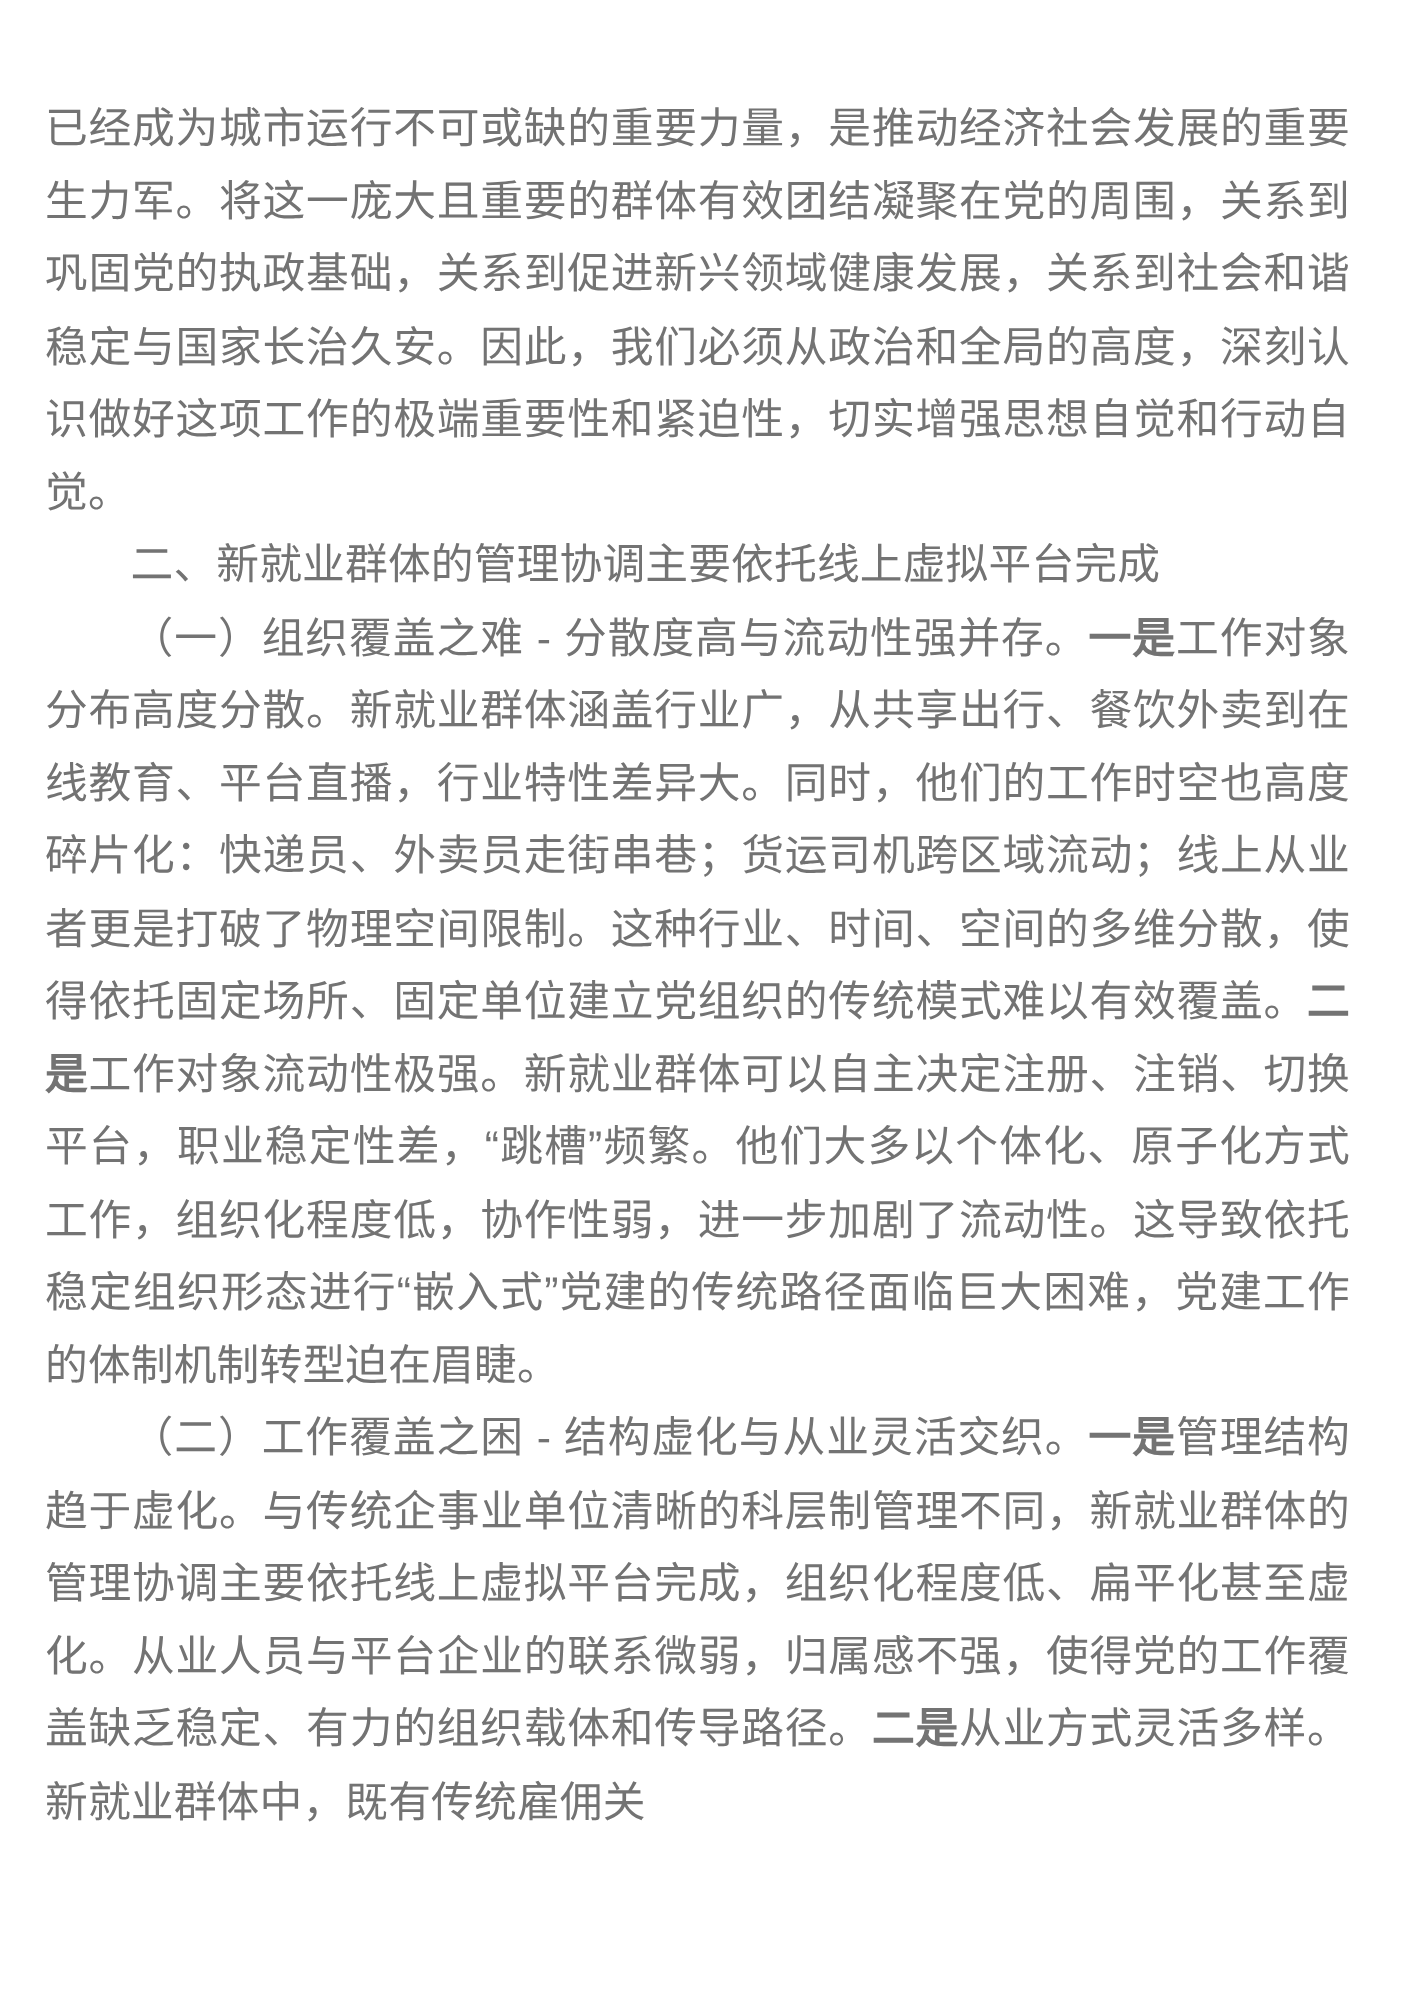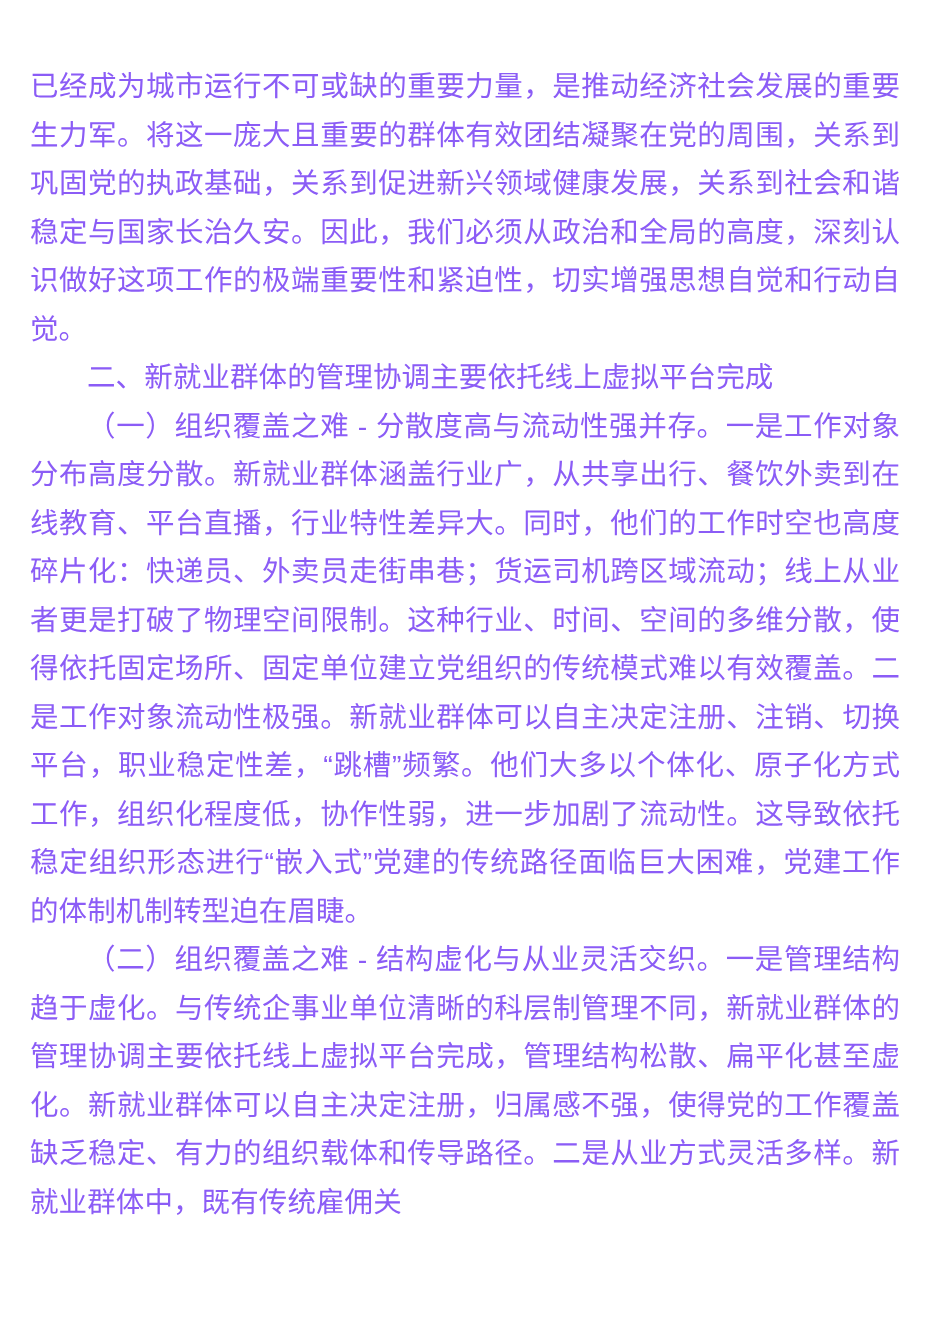--- a/index.html
+++ b/index.html
@@ -20,41 +20,41 @@
     position: absolute;
     left: 30px;
     top: 62px;
     width: 870px;
   }
   .para {
     margin: 0;
     font-family: "Liberation Sans", "DejaVu Sans", sans-serif;
     font-size: 28.5px;
     line-height: 48.5px;
-    color: #8b5cf6;
+    color: #737373;
     text-align: justify;
     text-justify: inter-character;
     letter-spacing: 0.1px;
     word-break: break-all;
     -webkit-font-smoothing: antialiased;
   }
   .para.indent {
     text-indent: 2em;
   }
   .para.cont {
     text-indent: 0;
   }
   .b {
-    font-weight: 400;
+    font-weight: 700;
   }
 </style>
 </head>
 <body>
 
 <div class="page">
   <div class="text-column">
 
   <p class="para cont"><span>已经成为城市运行不可或缺的重要力量，是推动经济社会发展的重要生力军。将这一庞大且重要的群体有效团结凝聚在党的周围，关系到巩固党的执政基础，关系到促进新兴领域健康发展，关系到社会和谐稳定与国家长治久安。因此，我们必须从政治和全局的高度，深刻认识做好这项工作的极端重要性和紧迫性，切实增强思想自觉和行动自觉。</span></p>
       <p class="para indent"><span>二、新就业群体的管理协调主要依托线上虚拟平台完成</span></p>
       <p class="para indent"><span>（一）组织覆盖之难 - 分散度高与流动性强并存。</span><span class="b">一是</span><span>工作对象分布高度分散。新就业群体涵盖行业广，从共享出行、餐饮外卖到在线教育、平台直播，行业特性差异大。同时，他们的工作时空也高度碎片化：快递员、外卖员走街串巷；货运司机跨区域流动；线上从业者更是打破了物理空间限制。这种行业、时间、空间的多维分散，使得依托固定场所、固定单位建立党组织的传统模式难以有效覆盖。</span><span class="b">二是</span><span>工作对象流动性极强。新就业群体可以自主决定注册、注销、切换平台，职业稳定性差，“跳槽”频繁。他们大多以个体化、原子化方式工作，组织化程度低，协作性弱，进一步加剧了流动性。这导致依托稳定组织形态进行“嵌入式”党建的传统路径面临巨大困难，党建工作的体制机制转型迫在眉睫。</span></p>
-      <p class="para indent"><span>（二）组织覆盖之难 - 结构虚化与从业灵活交织。</span><span class="b">一是</span><span>管理结构趋于虚化。与传统企事业单位清晰的科层制管理不同，新就业群体的管理协调主要依托线上虚拟平台完成，管理结构松散、扁平化甚至虚化。新就业群体可以自主决定注册，归属感不强，使得党的工作覆盖缺乏稳定、有力的组织载体和传导路径。</span><span class="b">二是</span><span>从业方式灵活多样。新就业群体中，既有传统雇佣关</span></p>
+      <p class="para indent"><span>（二）工作覆盖之困 - 结构虚化与从业灵活交织。</span><span class="b">一是</span><span>管理结构趋于虚化。与传统企事业单位清晰的科层制管理不同，新就业群体的管理协调主要依托线上虚拟平台完成，组织化程度低、扁平化甚至虚化。从业人员与平台企业的联系微弱，归属感不强，使得党的工作覆盖缺乏稳定、有力的组织载体和传导路径。</span><span class="b">二是</span><span>从业方式灵活多样。新就业群体中，既有传统雇佣关</span></p>
     </div>
 </div>
 
 </body></html>

